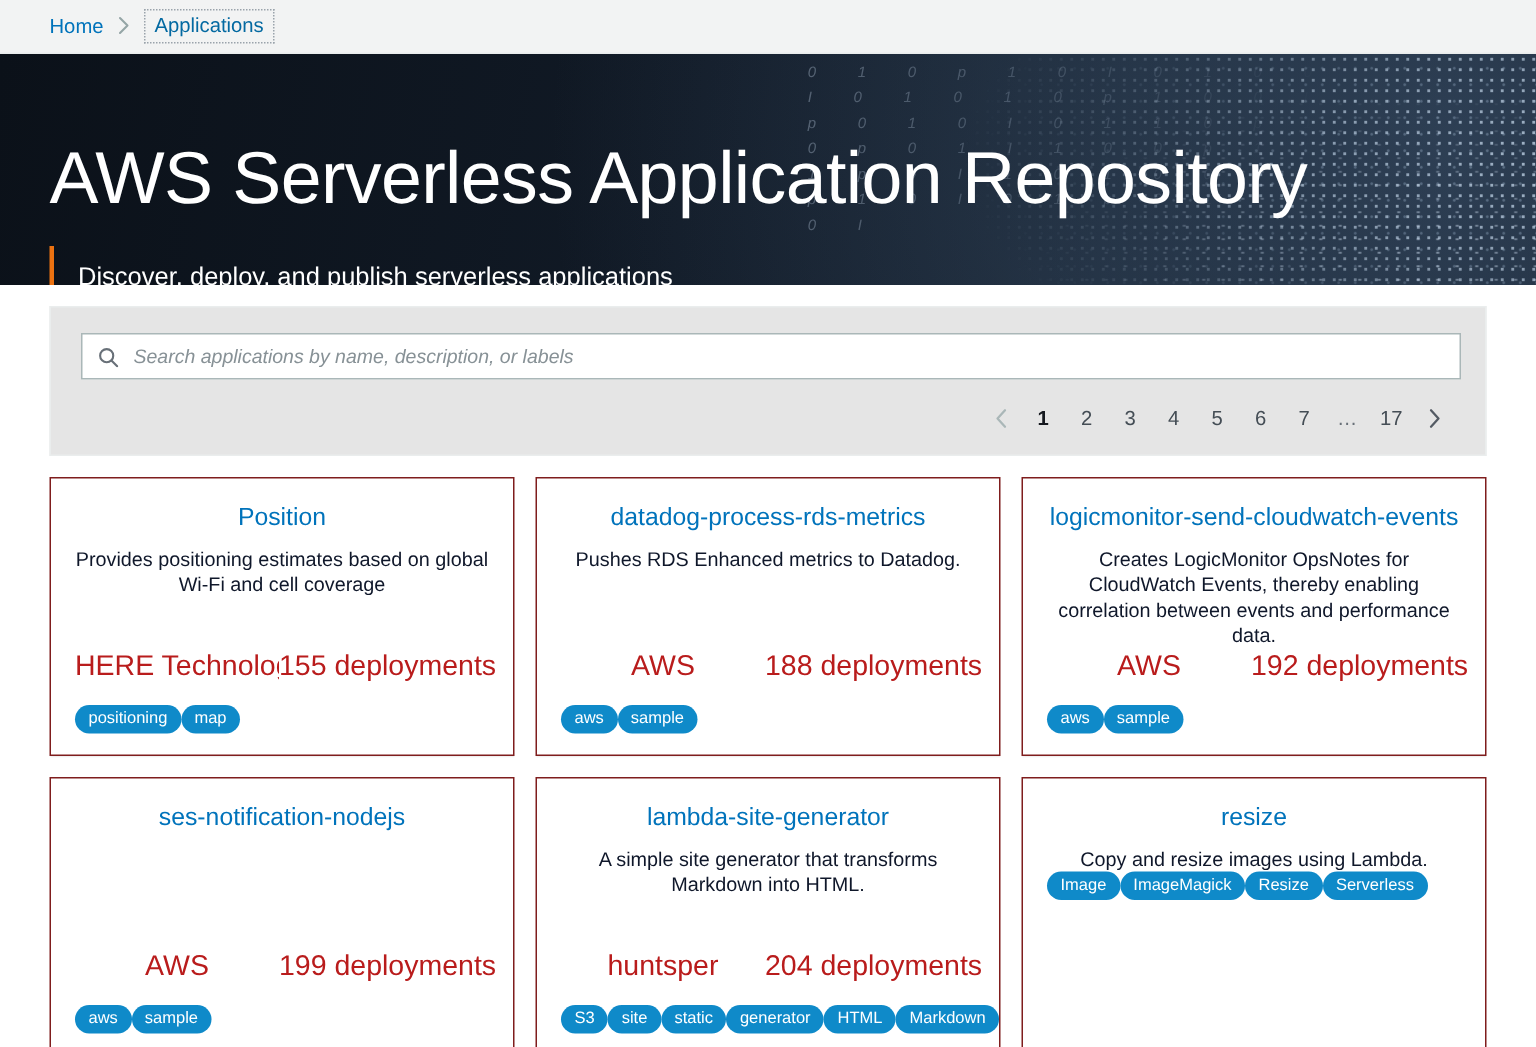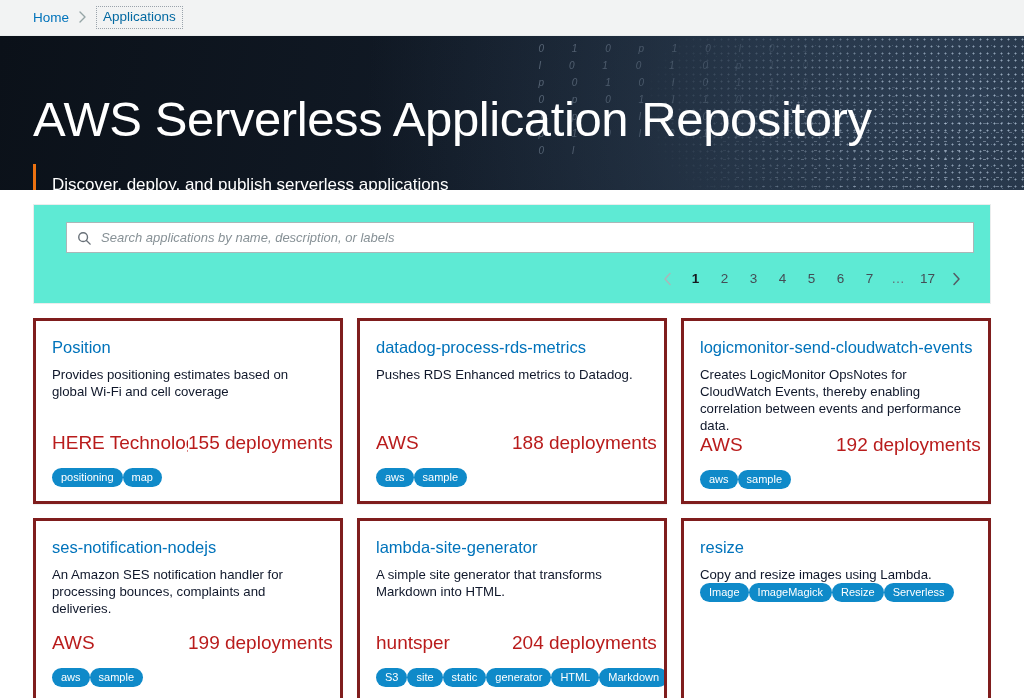--- a/index.html
+++ b/index.html
@@ -135,23 +135,23 @@
 
   
   .content {
     background: #ffffff;
     padding: 0;
   }
 
   
   .search-panel {
     margin: 14px 33px 0 33px;
-    background: #5eead4;
+    background: #e5e5e5;
     border: 1px solid #eaeded;
-    padding: 17px 16px 14px 32px;
+    padding: 17px 16px 14px 20px;
   }
   .search-box {
     position: relative;
     background: #ffffff;
     border: 1px solid #aab7b8;
     height: 31px;
     display: flex;
     align-items: center;
     padding: 0 10px;
   }
@@ -215,28 +215,29 @@
 
   
   .cards-grid {
     display: grid;
     grid-template-columns: repeat(3, 1fr);
     gap: 14px;
     margin: 14px 33px 0 33px;
   }
   .app-card {
     background: #ffffff;
-    border: 3px solid #7f1d1d;
+    border: 1px solid #7f1d1d;
     box-shadow: 0 1px 1px rgba(0,0,0,0.06);
     height: 186px;
     padding: 17px 16px 14px 16px;
     display: flex;
     flex-direction: column;
     overflow: hidden;
     cursor: pointer;
+    text-align: center;
   }
   .card-title {
     color: #0073bb;
     font-size: 16.5px;
     font-weight: 400;
     margin: 0 0 8px 0;
     line-height: 1.2;
     white-space: nowrap;
   }
   .card-desc {
@@ -372,21 +373,20 @@
         <span class="card-deploys">192 deployments</span>
       </div>
       <div class="card-tags">
         <span class="tag">aws</span>
         <span class="tag">sample</span>
       </div>
     </div>
 
     <div class="app-card">
       <div class="card-title">ses-notification-nodejs</div>
-      <div class="card-desc">An Amazon SES notification handler for processing bounces, complaints and deliveries.</div>
       <div class="card-meta">
         <span class="card-author">AWS</span>
         <span class="card-deploys">199 deployments</span>
       </div>
       <div class="card-tags">
         <span class="tag">aws</span>
         <span class="tag">sample</span>
       </div>
     </div>
 

